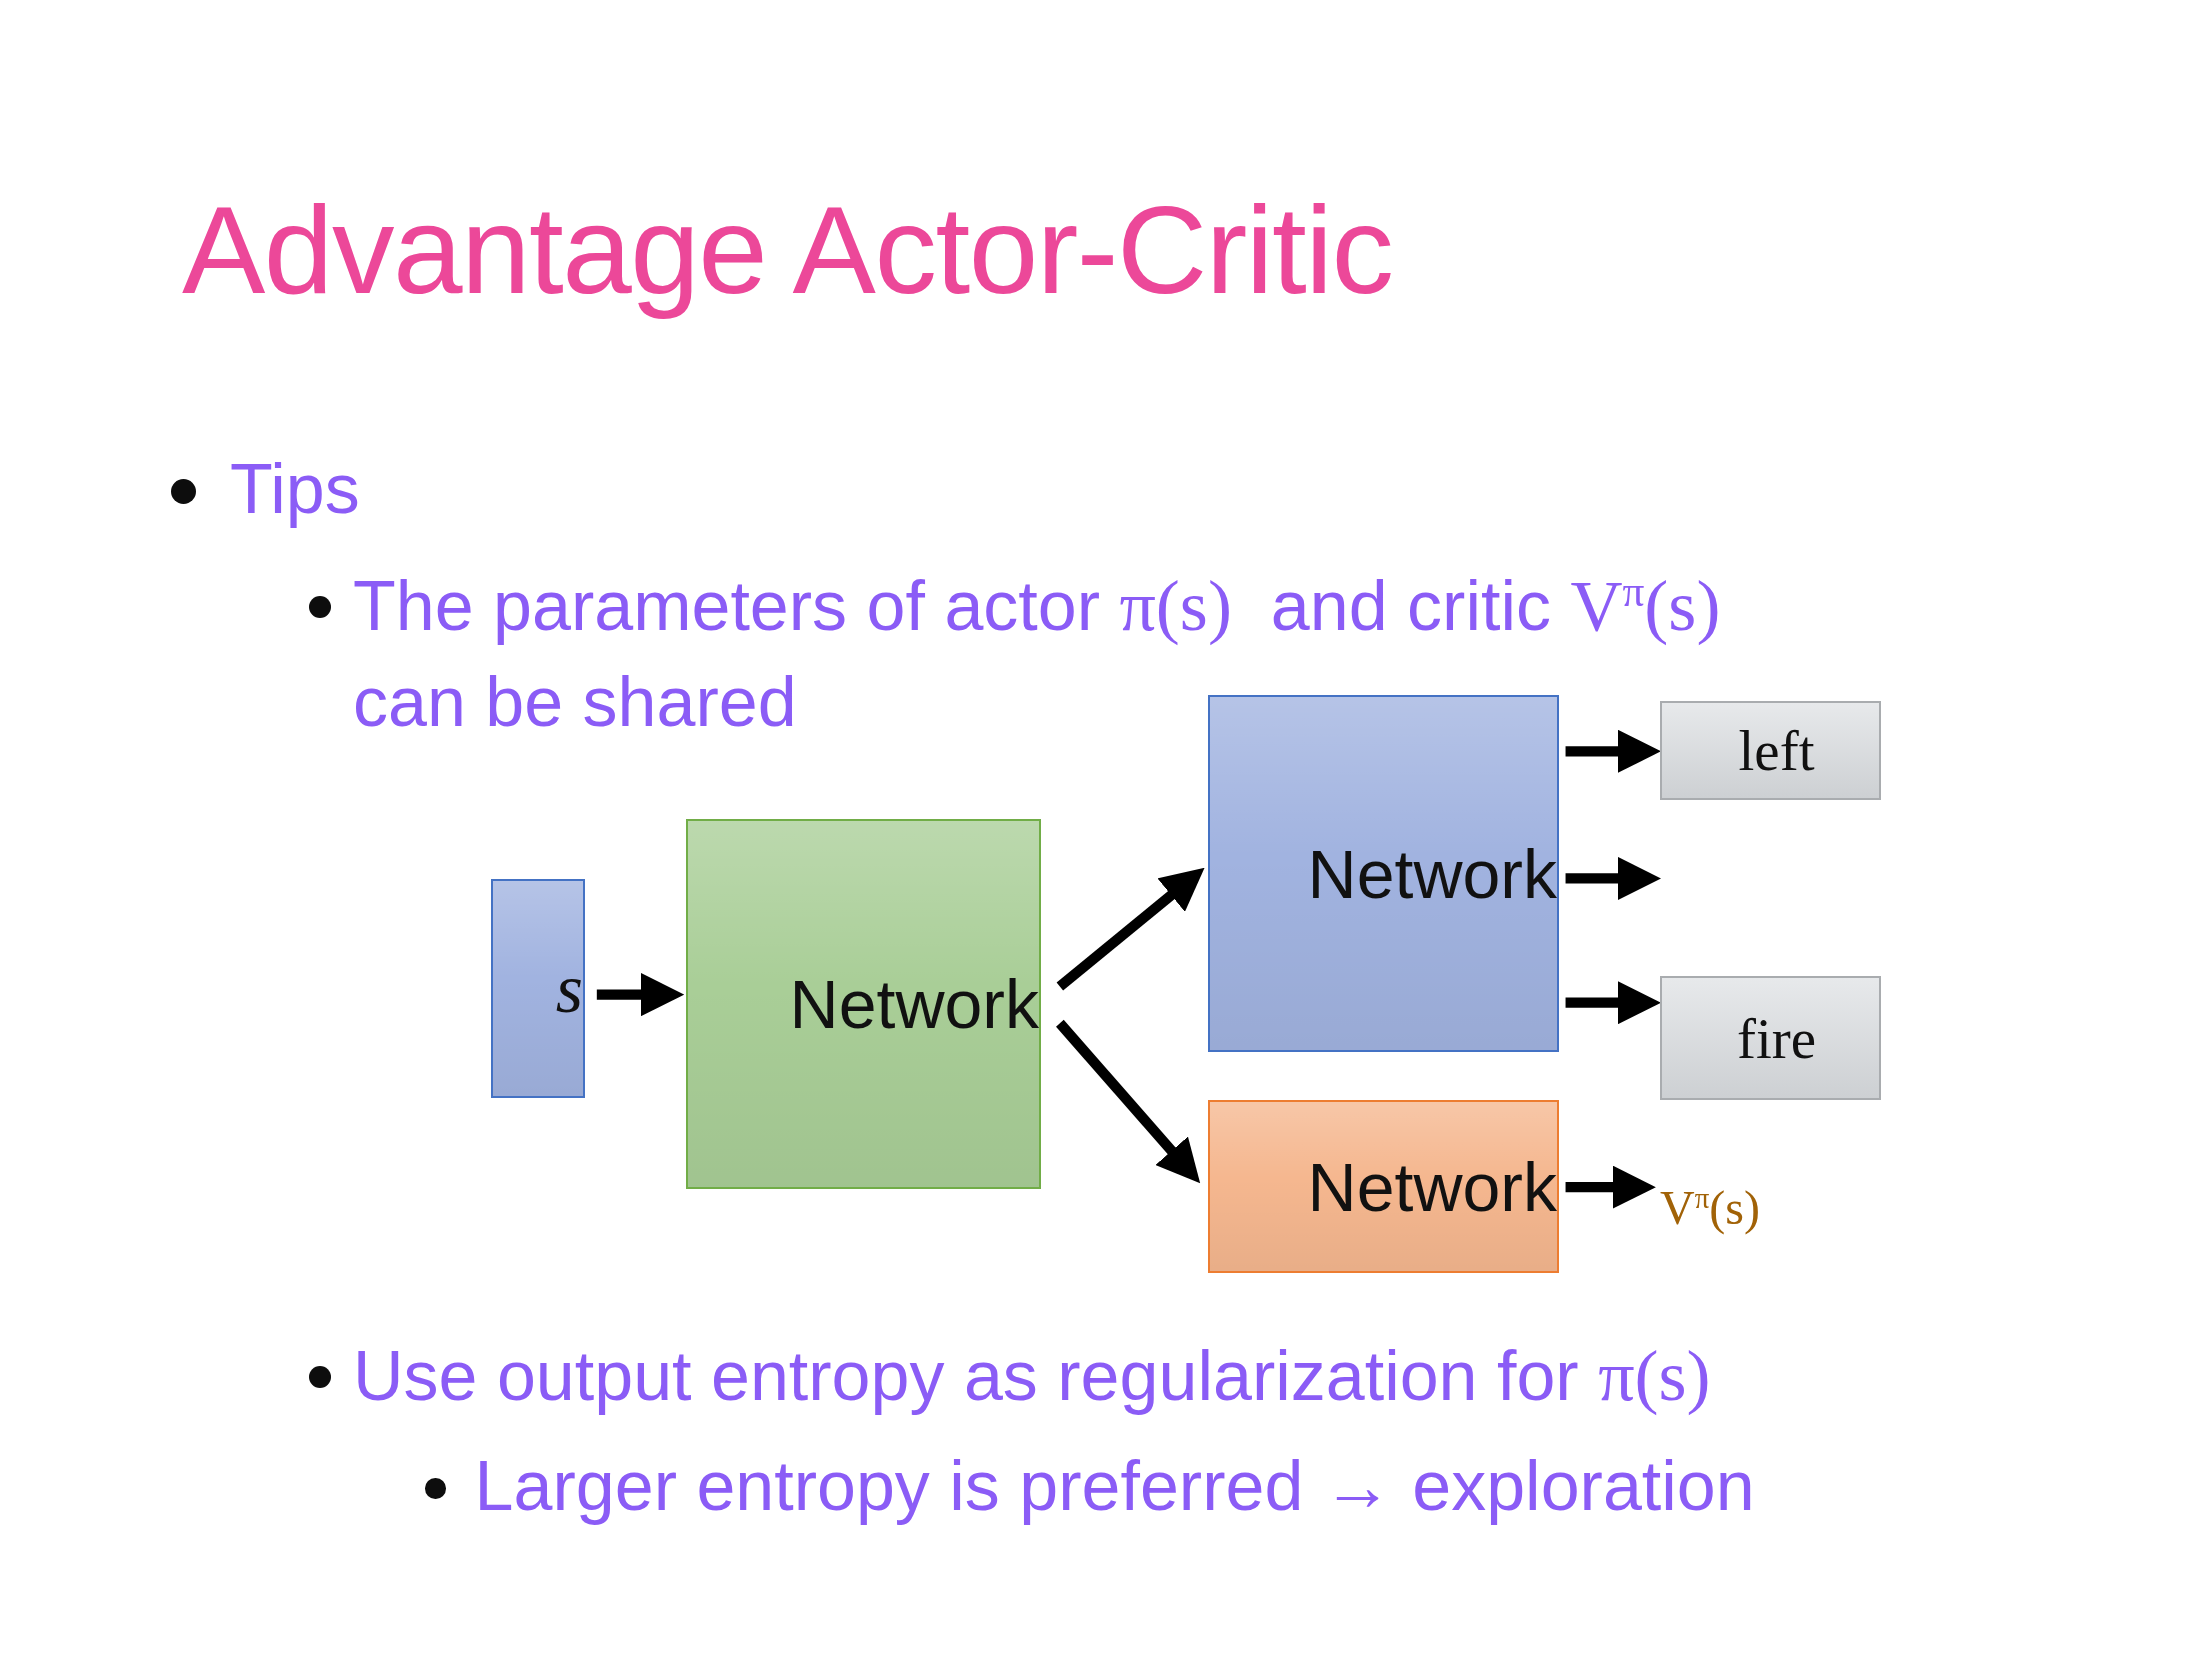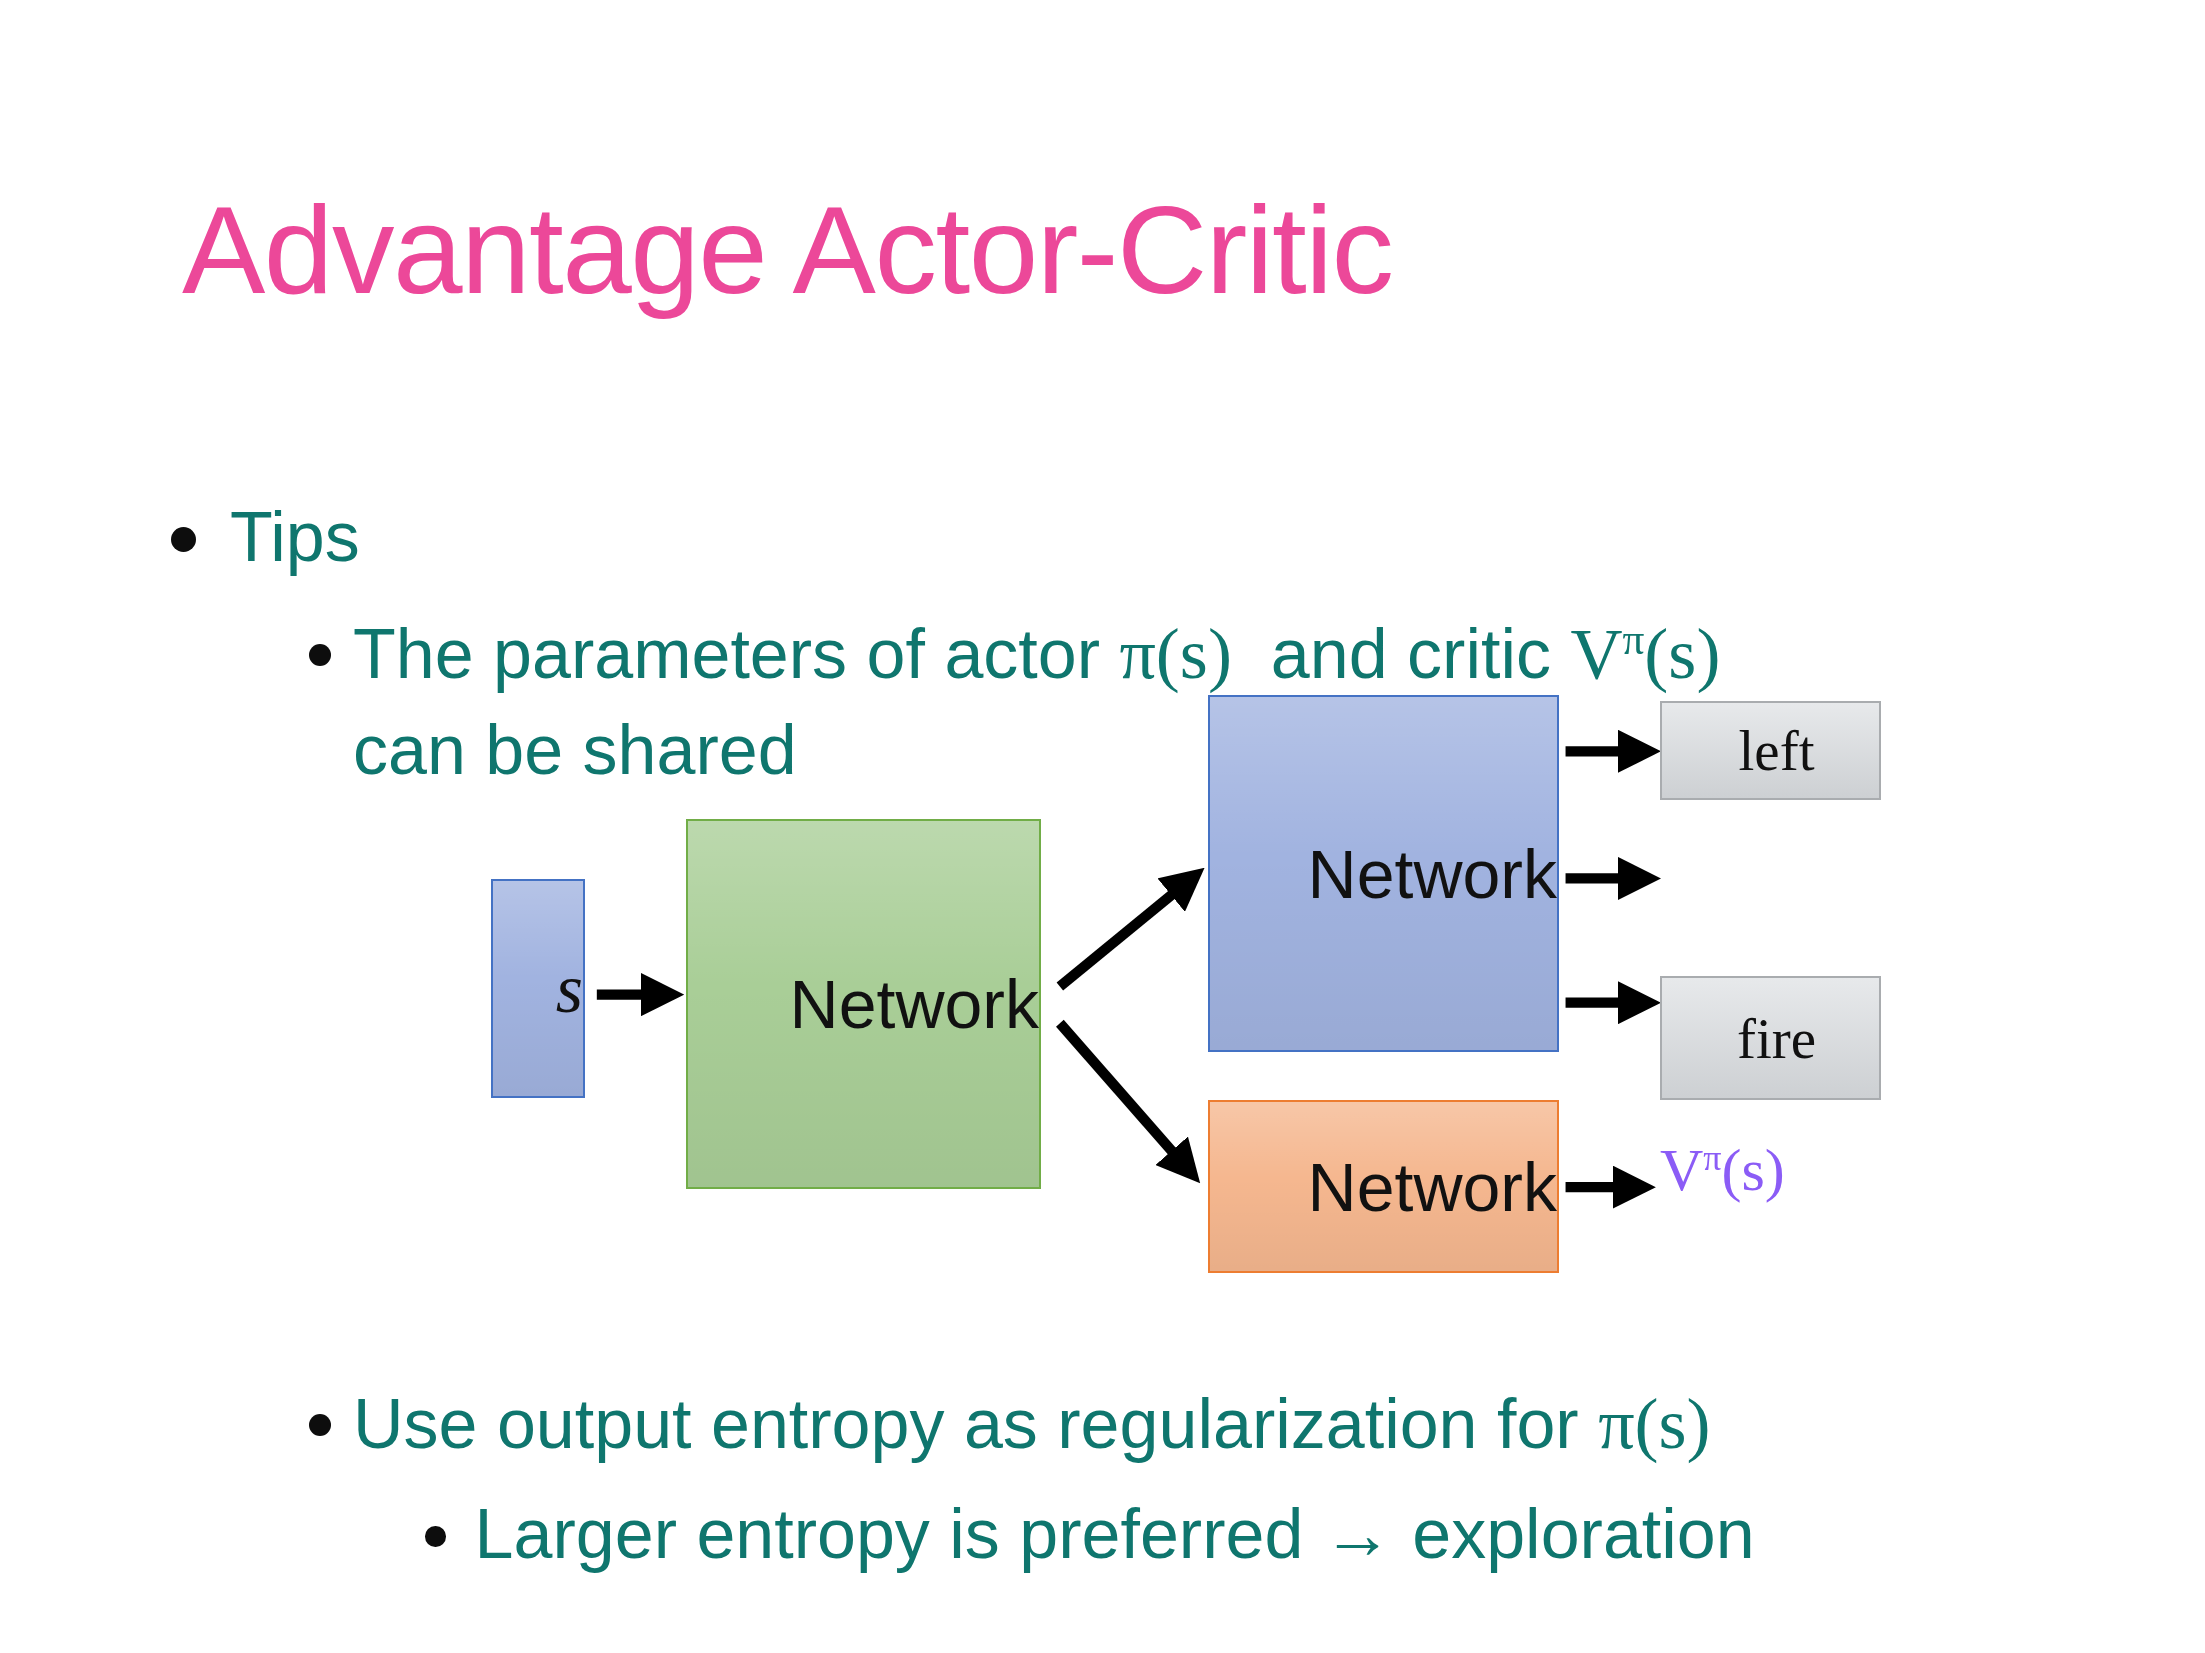--- a/index.html
+++ b/index.html
@@ -28,23 +28,22 @@
     line-height: 1.2;
     letter-spacing: -1.5px;
     color: #ec4899;
     white-space: nowrap;
   }
   .bullet {
     display: flex;
     align-items: flex-start;
     font-size: 70px;
     line-height: 1.35;
-    color: #0f766e;
+    color: #8b5cf6;
     white-space: nowrap;
-    margin-top: 48px;
   }
   .dot {
     flex: 0 0 auto;
     border-radius: 50%;
     background: #0d0d0d;
   }
   .dot.l1 { width: 25px; height: 25px; margin: 37px 34px 0 0; }
   .dot.l2 { width: 22px; height: 22px; margin: 38px 22px 0 0; }
   .dot.l3 { width: 20.6px; height: 20.6px; margin: 39px 29px 0 0; }
   .math {
@@ -81,24 +80,24 @@
                 font-family: "Liberation Serif", "DejaVu Serif", serif;
                 font-style: italic; font-size: 70px; }
   #box-shared { left: 686px;  top: 819px; width: 355px; height: 370px; }
   #box-actor  { left: 1208px; top: 695px;  width: 351px; height: 357px; }
   #box-critic { left: 1208px; top: 1100px; width: 351px; height: 173px; }
   #box-left   { left: 1660px; top: 701px;  width: 221px; height: 99px; }
   #box-right  { left: 1663px; top: 828px; width: 221px; height: 99px; }
   #box-fire   { left: 1660px; top: 953px; width: 221px; height: 124px; margin-top: 23px; }
 
   #critic-output {
-    left: 1660px; top: 1136px;
-    font-size: 60px;
+    left: 1660px; top: 1180px;
+    font-size: 48px;
     white-space: nowrap;
-    color: #8b5cf6;
+    color: #a16207;
   }
 
   
   #arrow-layer {
     position: absolute;
     left: 0; top: 0;
     width: 2205px;
     height: 1654px;
     pointer-events: none;
   }

